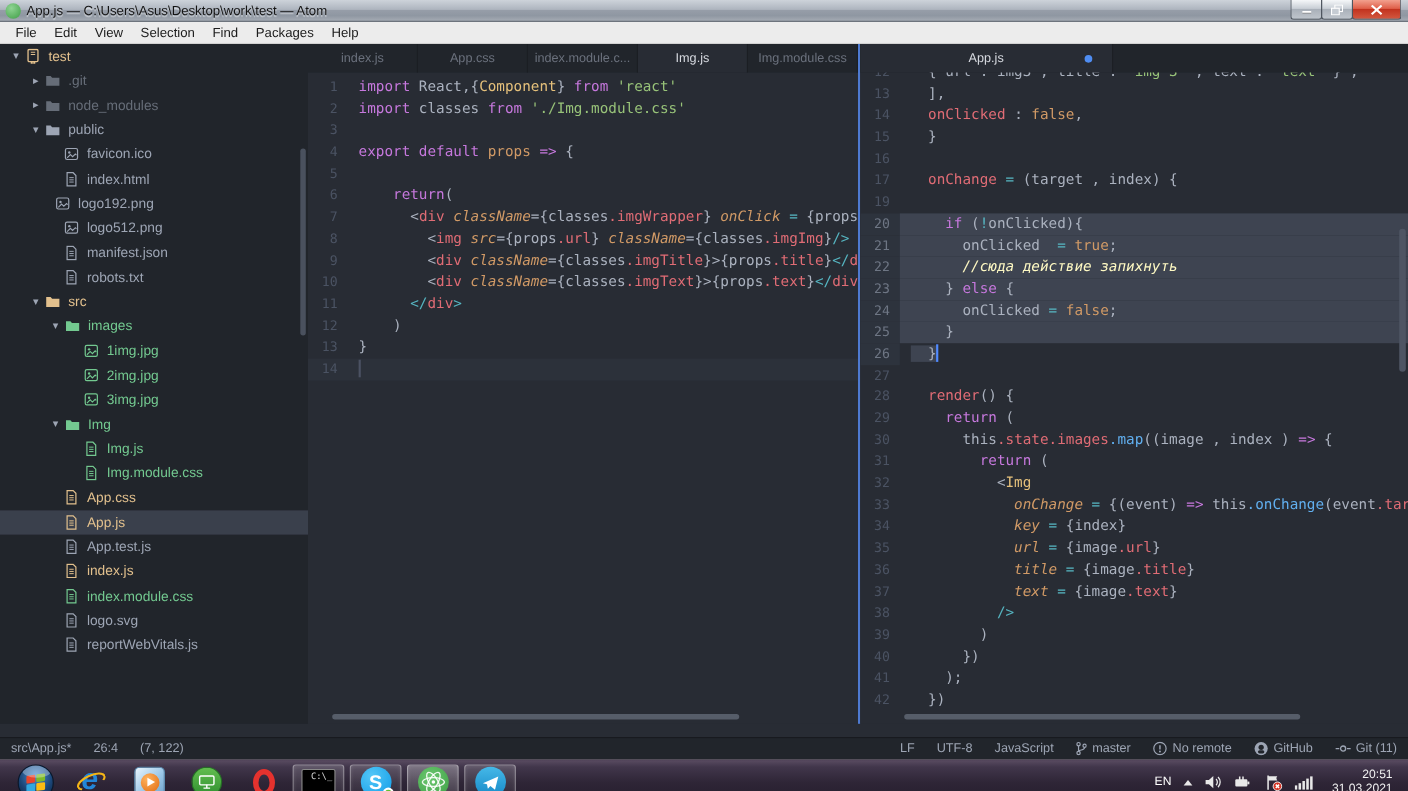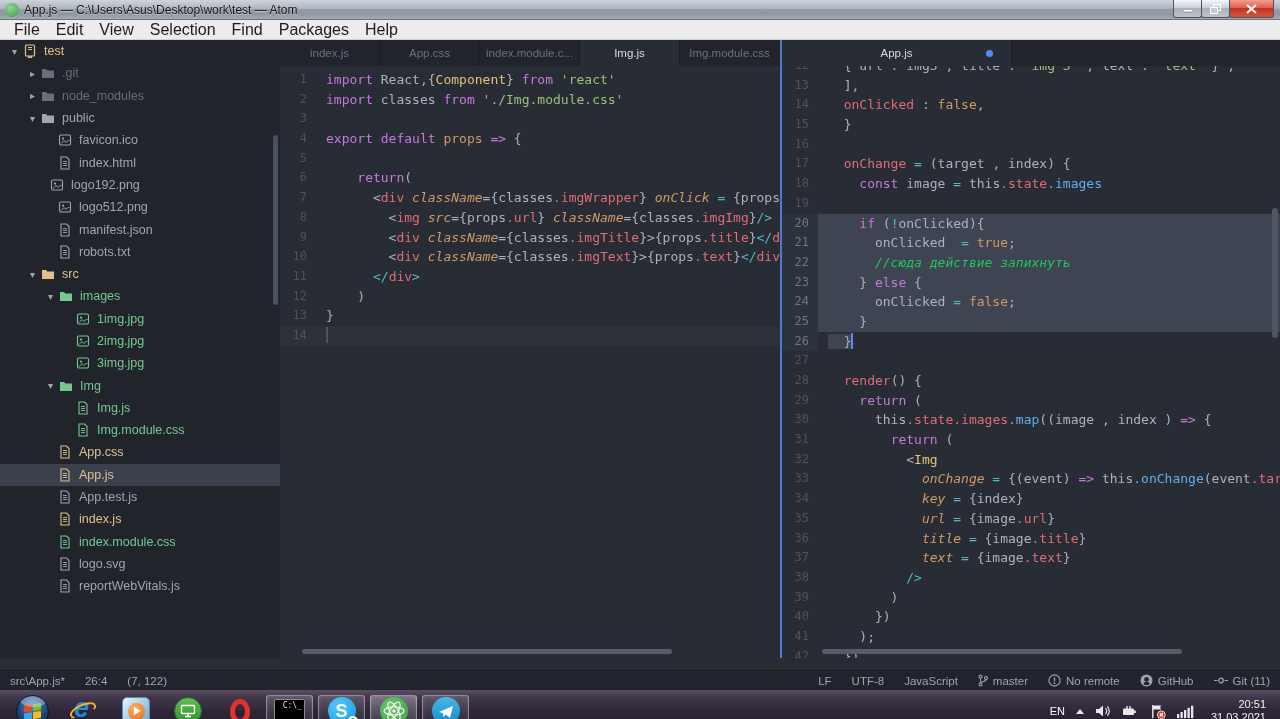--- a/index.html
+++ b/index.html
@@ -14,21 +14,21 @@
   .atom-logo { width:14px; height:14px; border-radius:50%; background:radial-gradient(circle at 38% 32%,#8fd493,#3f9e46); position:relative; flex:0 0 auto; }
   .win-controls { position:absolute; right:6px; top:0; display:flex; }
   .win-btn { width:29px; height:18px; display:flex; align-items:center; justify-content:center;
     background:linear-gradient(180deg,#f5f7f9,#c9cfd6 45%,#a9b0b9 50%,#bfc5cc); border:1px solid #4e555e; border-top:none;
     border-radius:0 0 3px 3px; margin-left:-1px; }
   .win-btn.close { width:45px; background:linear-gradient(180deg,#f2a08e,#df604a 45%,#c2331f 50%,#d2573f); }
   .win-btn svg { display:block; }
 
   
   .menubar { height:20px; background:#ececec; border-bottom:1px solid #d2d2d2; display:flex; align-items:center; padding-left:6px; }
-  .menu-item { font-size:16px; color:#1c1c1c; padding:0 8px; height:20px; display:flex; align-items:center; }
+  .menu-item { font-size:12px; color:#1c1c1c; padding:0 8px; height:20px; display:flex; align-items:center; }
 
   
   .main { height:618px; display:flex; background:#282c34; position:relative; }
 
   
   .sidebar { width:280px; background:#21252b; position:relative; overflow:hidden; flex:0 0 auto; }
   .project-header { height:28px; display:flex; align-items:center; justify-content:center; color:#9da5b4; font-size:12.5px; }
   .tree { position:relative; }
   .tree-item { height:22.3px; display:flex; align-items:center; font-size:12.5px; white-space:nowrap; }
   .tree-item.selected { background:#3a404c; }
@@ -59,21 +59,21 @@
   .gutter { width:36px; flex:0 0 auto; text-align:right; padding-right:9px; color:#4b5363; font-size:12px; }
   .code { white-space:pre; padding-left:10px; flex:1 1 auto; }
   .code-line.sel .code { background:#3e4451; }
   .code-line.sel .gutter, .code-line.curline .gutter { background:#2d333d; color:#6e7684; }
   .code-line.dimline { background:#2c313a; }
   .psel { background:#3e4451; }
   .cursor { display:inline-block; width:2px; height:16px; background:#528bff; vertical-align:text-bottom; }
   .cursor.dim { background:#4b5263; }
   .tk-kw{color:#c678dd;} .tk-str{color:#98c379;} .tk-num{color:#d19a66;} .tk-prop{color:#e06c75;}
   .tk-fn{color:#61afef;} .tk-cls{color:#e5c07b;} .tk-op{color:#56b6c2;} .tk-def{color:#abb2bf;}
-  .tk-cmt{color:#22c55e;font-style:italic;} .tk-attr{color:#d19a66;font-style:italic;}
+  .tk-cmt{color:#fef9c3;font-style:italic;} .tk-attr{color:#d19a66;font-style:italic;}
   .hscroll { position:absolute; bottom:4px; height:5px; background:#565d69; border-radius:3px; }
   .pane-left .hscroll { left:22px; width:370px; }
   .pane-right .hscroll { left:40px; width:360px; }
   .pane-right .vscroll { position:absolute; right:2px; top:168px; width:6px; height:130px; background:#4e5563; border-radius:3px; }
 
   
   .statusbar { height:20px; background:#21252b; border-top:1px solid #181a1f; display:flex; align-items:center;
     padding:0 10px; color:#9da5b4; font-size:11.5px;margin-top:12px; }
   .sb-left { display:flex; gap:20px; align-items:center; }
   .sb-right { margin-left:auto; display:flex; gap:20px; }
@@ -522,24 +522,20 @@
               <div class="gutter">15</div>
               <div class="code"><span class="tk-def">  }</span></div>
             </div>
             <div class="code-line">
               <div class="gutter">16</div>
               <div class="code"></div>
             </div>
             <div class="code-line">
               <div class="gutter">17</div>
               <div class="code"><span class="tk-def">  </span><span class="tk-prop">onChange</span><span class="tk-op"> = </span><span class="tk-def">(target , index) {</span></div>
-            </div>
-            <div class="code-line">
-              <div class="gutter">18</div>
-              <div class="code"><span class="tk-def">    </span><span class="tk-kw">const</span><span class="tk-def"> image </span><span class="tk-op">=</span><span class="tk-def"> this</span><span class="tk-prop">.state</span><span class="tk-fn">.images</span></div>
             </div>
             <div class="code-line">
               <div class="gutter">19</div>
               <div class="code"></div>
             </div>
             <div class="code-line sel">
               <div class="gutter">20</div>
               <div class="code"><span class="tk-def">    </span><span class="tk-kw">if</span><span class="tk-def"> (</span><span class="tk-op">!</span><span class="tk-def">onClicked){</span></div>
             </div>
             <div class="code-line sel">

